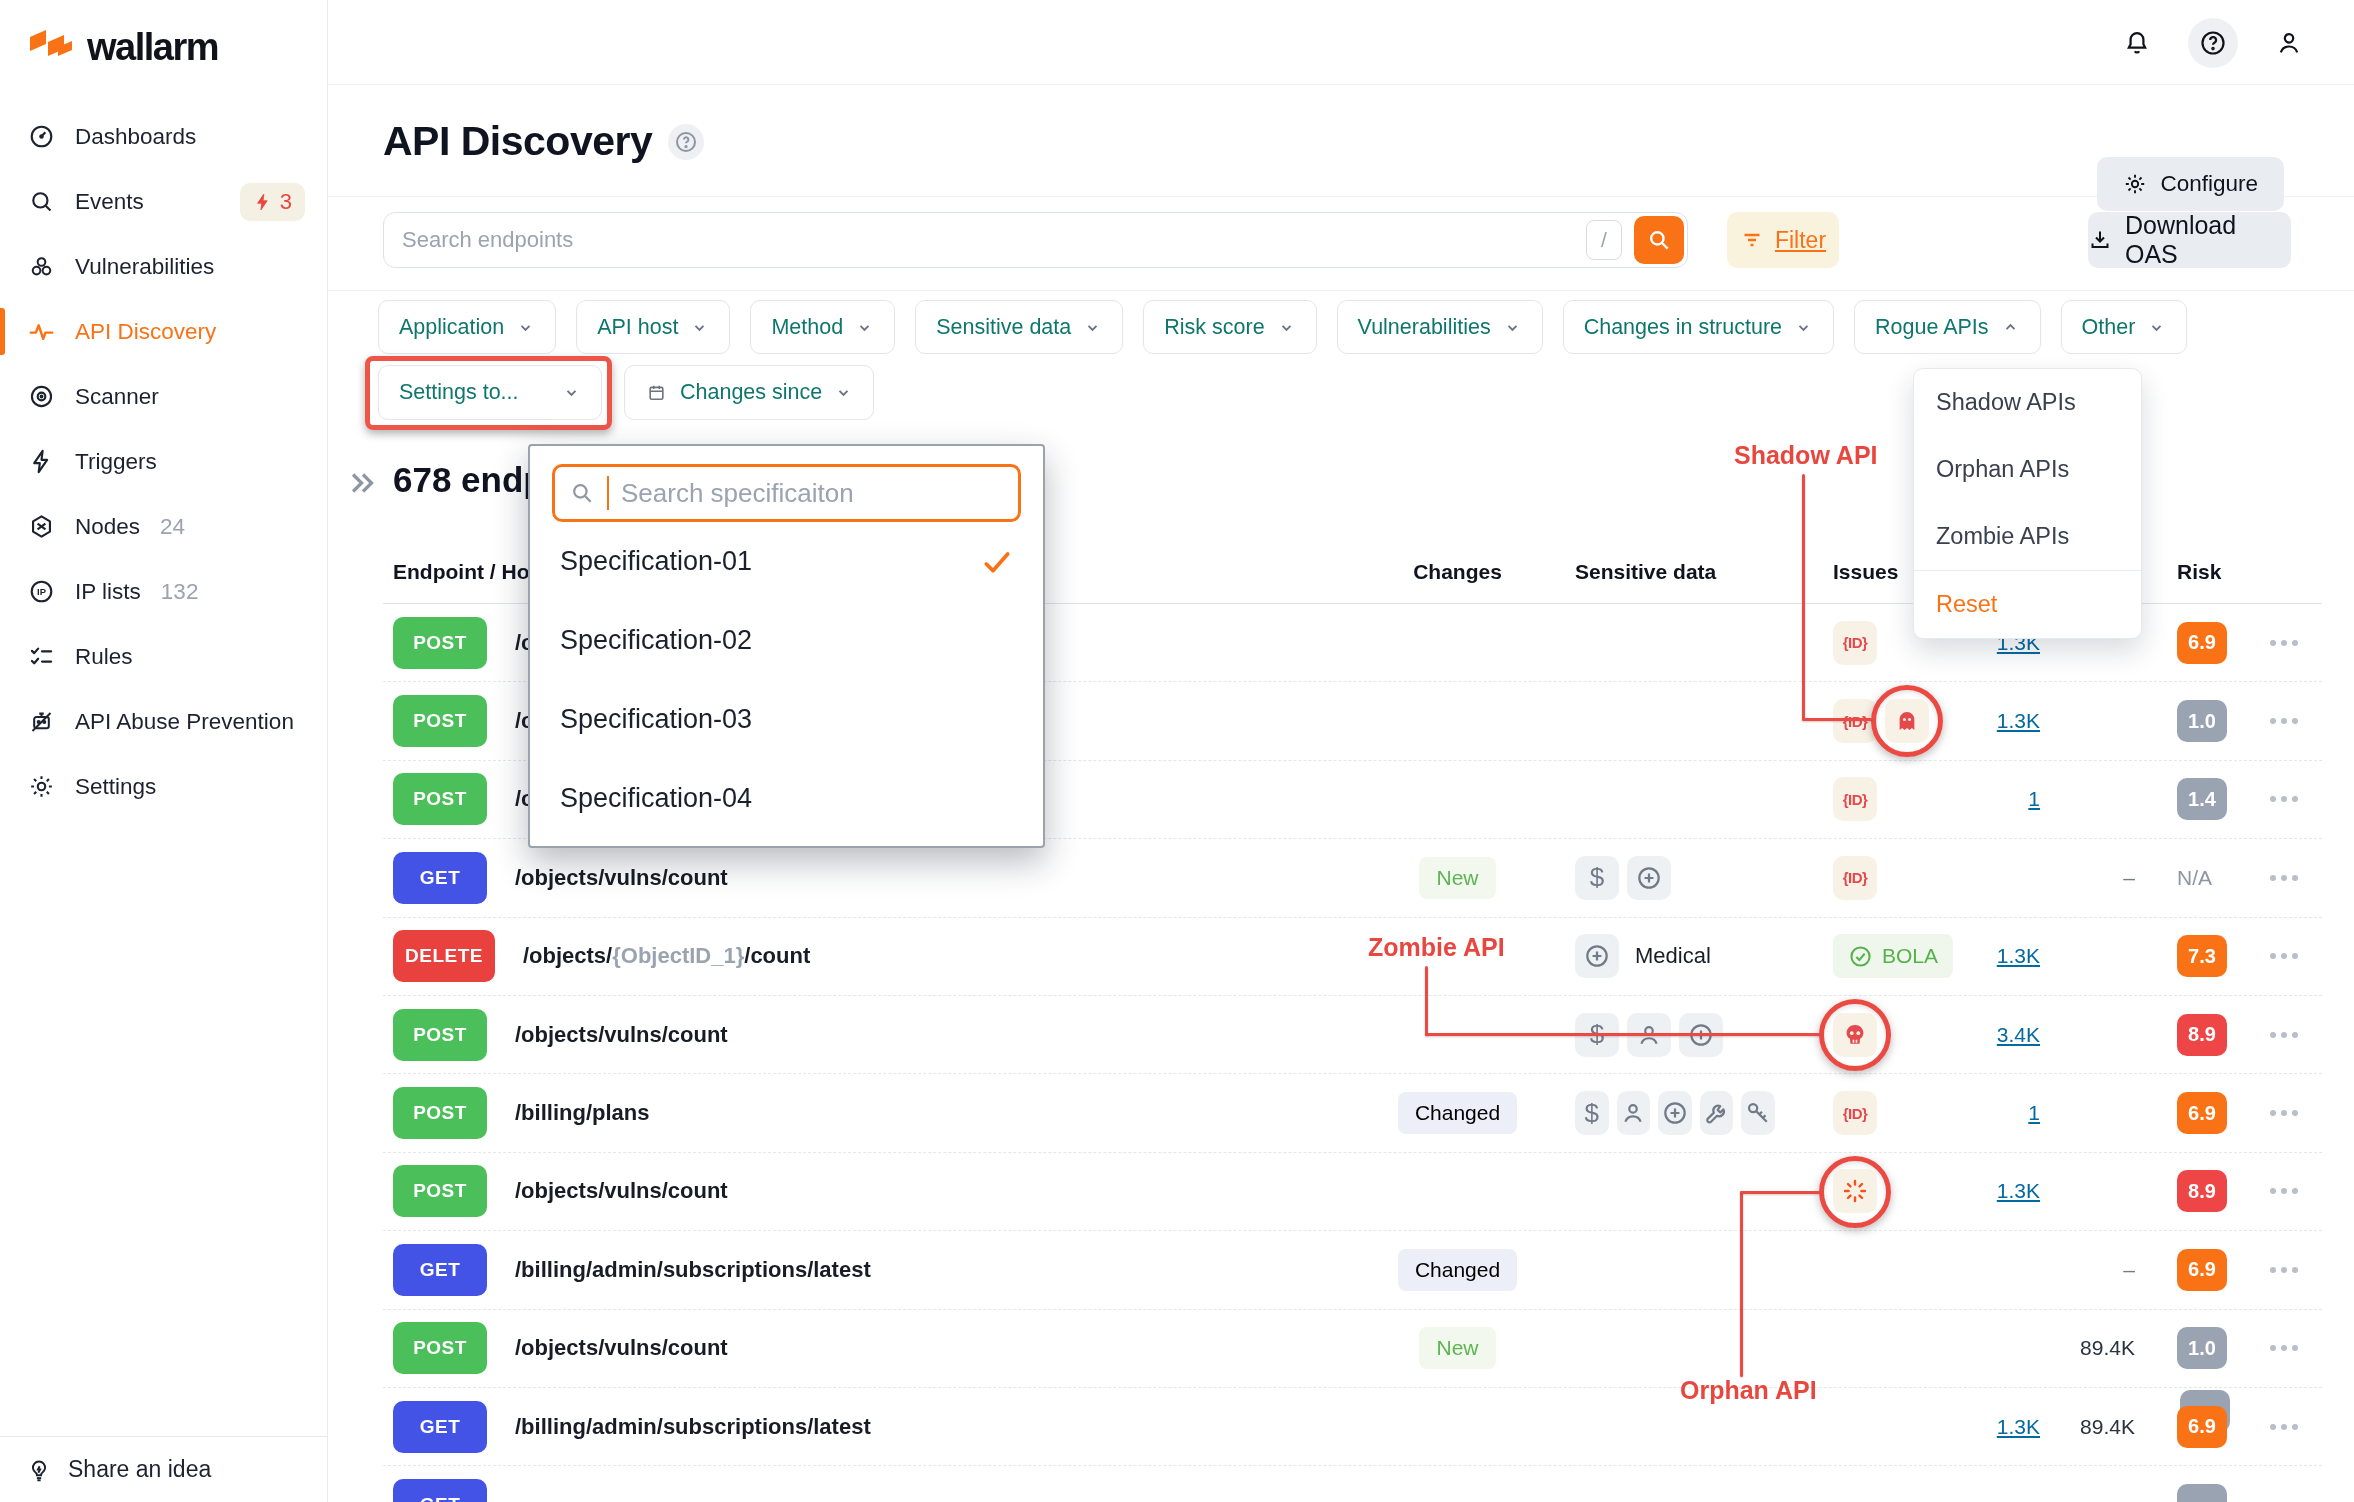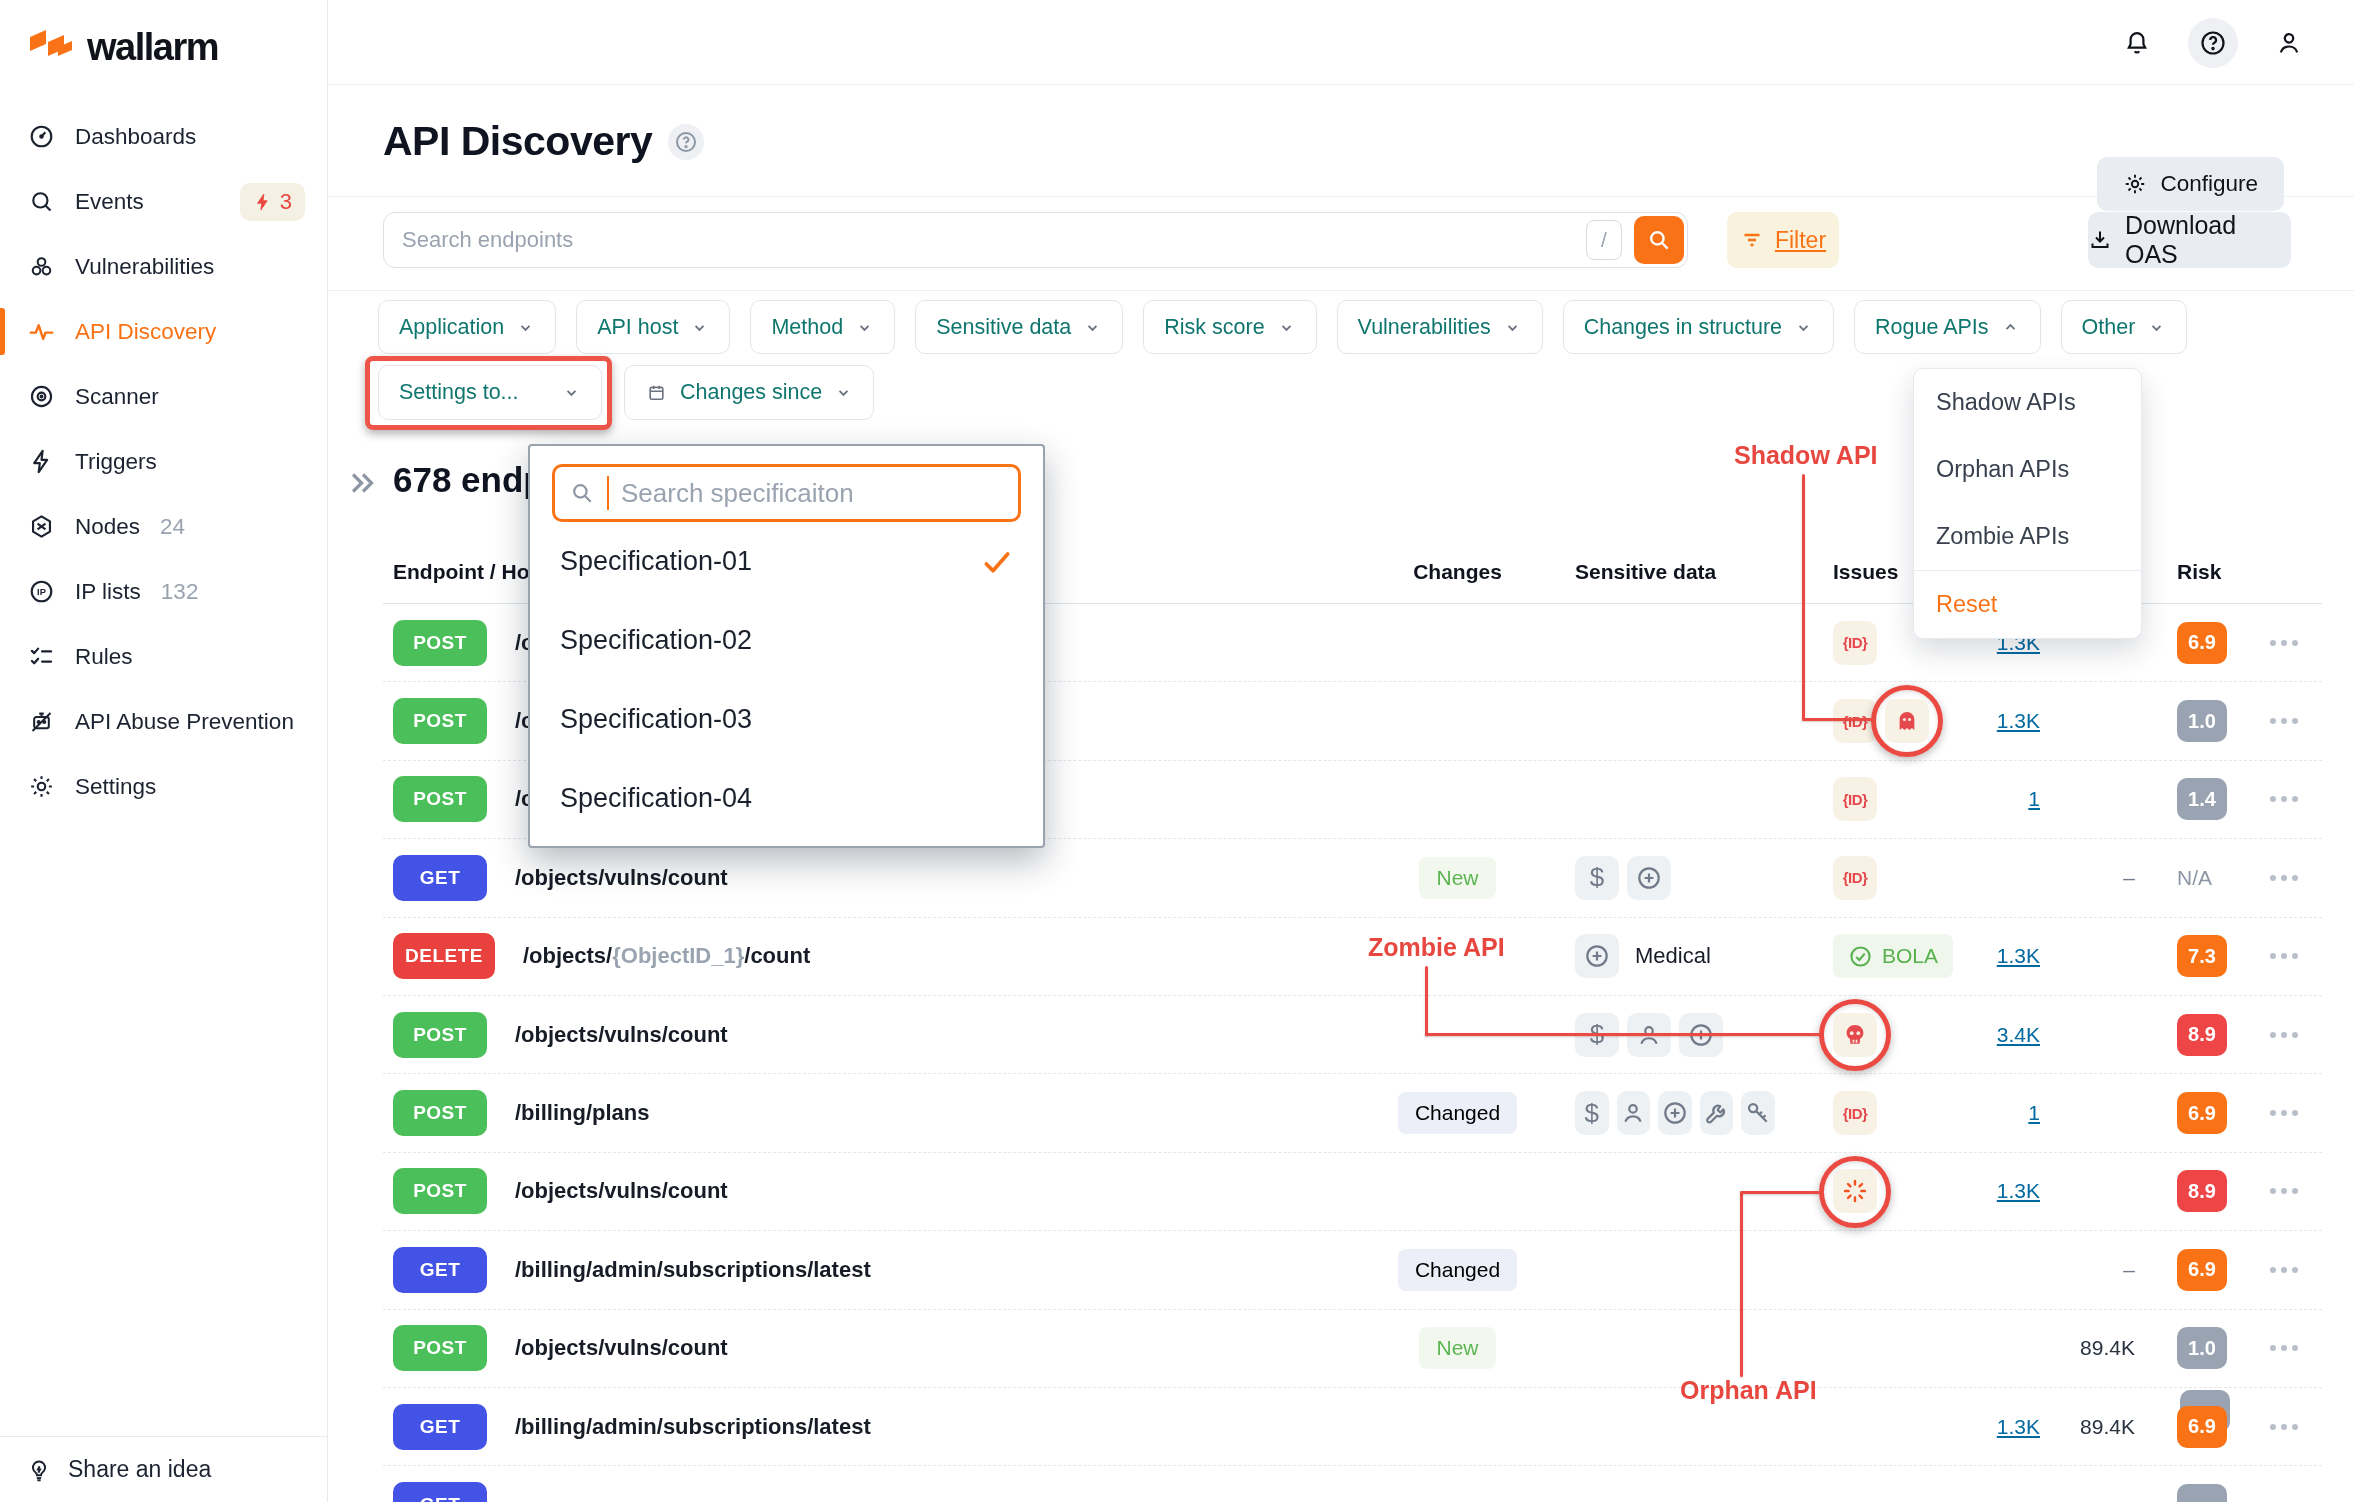--- a/index.html
+++ b/index.html
@@ -69,21 +69,21 @@
   .trow { display:flex; align-items:center; height:78.4px; border-bottom:1px dashed #e3e7eb; }
   .c-path { flex:1; display:flex; align-items:center; gap:28px; padding-left:10px; min-width:0; }
   .c-changes { width:175px; display:flex; justify-content:center; }
   .c-sens { width:230px; display:flex; gap:8px; align-items:center; padding-left:30px; }
   .c-issues { width:170px; display:flex; gap:8px; align-items:center; padding-left:58px; }
   .c-hits { width:95px; display:flex; justify-content:flex-end; }
   .c-traffic { width:95px; display:flex; justify-content:flex-end; }
   .c-risk { width:110px; display:flex; padding-left:42px; position:relative; }
   .c-dots { width:77px; display:flex; justify-content:center; }
 
-  .method { min-width:94px; height:46px; border-radius:10px; color:#fff; font-weight:bold; font-size:19px; display:flex; align-items:center; justify-content:center; padding:0 12px; letter-spacing:.5px; }
+  .method { min-width:94px; height:52px; border-radius:10px; color:#fff; font-weight:bold; font-size:19px; display:flex; align-items:center; justify-content:center; padding:0 12px; letter-spacing:.5px; }
   .method.POST { background:#4bbf5a; }
   .method.GET { background:#4353e6; }
   .method.DELETE { background:#e8413e; }
   .path { font-size:22px; font-weight:bold; color:#171c26; white-space:nowrap; overflow:hidden; }
   .path .param { color:#9aa3b0; }
 
   .chg { height:42px; border-radius:8px; font-size:21px; display:flex; align-items:center; padding:0 17px; }
   .chg.New { color:#5cb552; background:#f2f8ee; }
   .chg.Changed { color:#000000; background:#edeff8; }
 

